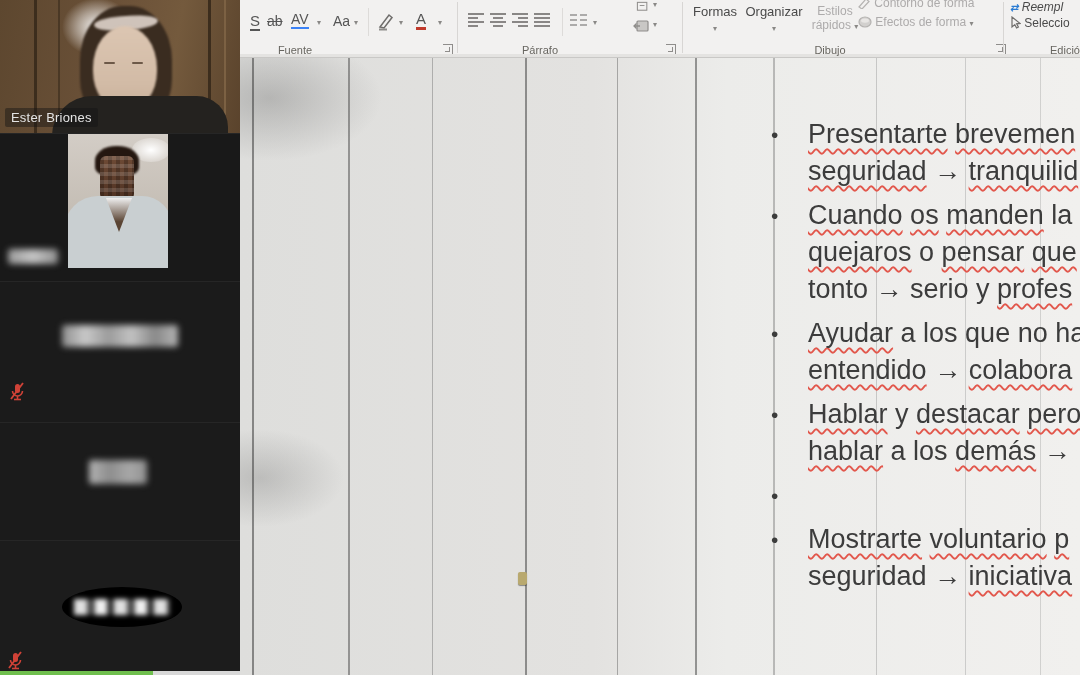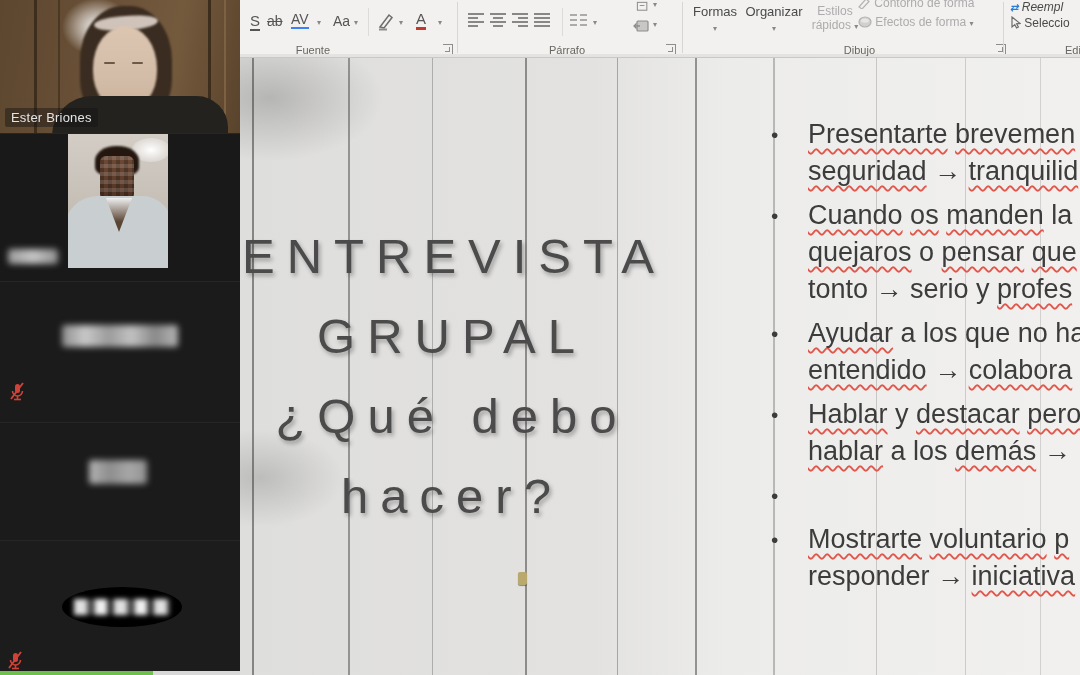--- a/index.html
+++ b/index.html
@@ -63,21 +63,21 @@
   .mic3{left:8px;top:100px;} .mic5{left:6px;top:110px;}
 
   .sharebar{position:absolute;left:0;bottom:0;width:153px;height:7px;}
   .sharebar-rest{position:absolute;left:153px;bottom:0;width:87px;height:7px;background:#d8d8d8;}
 
   
   .ppt{position:absolute;left:240px;top:0;width:840px;height:675px;background:#e9e8e6;}
   .ribbon{position:relative;width:840px;height:57px;background:#f2f1f0;border-bottom:1px solid #c9c8c6;
     box-shadow:inset 0 -3px 0 #e4e3e1;font-size:12px;color:#4a4a4a;}
   .rb{position:absolute;cursor:default;}
-  .rlabel{position:absolute;top:44px;font-size:11px;color:#67655f;text-align:right;}
+  .rlabel{position:absolute;top:44px;font-size:11px;color:#67655f;text-align:center;}
   .chev{color:#8a8886;font-size:8px;}
   .gdiv{position:absolute;top:2px;bottom:4px;width:1px;background:#d8d6d4;}
   .idiv{position:absolute;top:8px;height:28px;width:1px;background:#dddbd9;}
   .launch{position:absolute;width:9px;height:9px;border-left:1px solid #8f8d8b;border-bottom:1px solid #8f8d8b;transform:rotate(180deg);}
   .launch:after{content:"";position:absolute;left:2px;top:2px;width:4px;height:4px;border-left:1px solid #8f8d8b;border-top:1px solid #8f8d8b;}
   .grayed{color:#adabab;}
   .tworow{font-size:12px;line-height:14px;}
   .bigbtn{font-size:13px;color:#4a4a4a;text-align:center;line-height:15px;}
 
   
@@ -289,26 +289,20 @@
         <svg style="display:inline-block;vertical-align:-2px;" width="11" height="13" viewBox="0 0 11 13">
           <path d="M2 1 L2 11 L4.8 8.6 L6.6 12 L8.4 11 L6.6 7.8 L10 7.4 Z" fill="none" stroke="#6f6d6b" stroke-width="1.2"></path>
         </svg>
         <span>Seleccio</span>
       </span>
       <span class="rlabel" style="left:795px;width:60px;">Edició</span>
     </div>
 
     <div class="slide">
       <div class="knob"></div>
-      <div class="title">
-          <div>ENTREVISTA</div>
-          <div>GRUPAL</div>
-          <div>¿Qué debo</div>
-          <div>hacer?</div>
-        </div>
       <div class="bullets">
           <div class="bi">
             <span class="bd">•</span>
             <span class="bt"><span class="sp">Presentarte</span><span> </span><span class="sp">brevemen</span><br><span class="sp">seguridad</span><span> → </span><span class="sp">tranquilid</span></span>
           </div>
           <div class="bi">
             <span class="bd">•</span>
             <span class="bt"><span class="sp">Cuando</span><span> </span><span class="sp">os</span><span> </span><span class="sp">manden</span><span> la t</span><br><span class="sp">quejaros</span><span> o </span><span class="sp">pensar</span><span> </span><span class="sp">que</span><br><span>tonto → serio y </span><span class="sp">profes</span></span>
           </div>
           <div class="bi">
@@ -317,18 +311,18 @@
           </div>
           <div class="bi">
             <span class="bd">•</span>
             <span class="bt"><span class="sp">Hablar</span><span> y </span><span class="sp">destacar</span><span> </span><span class="sp">pero</span><br><span class="sp">hablar</span><span> a los </span><span class="sp">demás</span><span> →</span><br></span>
           </div>
           <div class="bi">
             <span class="bd">•</span>
           </div>
           <div class="bi">
             <span class="bd">•</span>
-            <span class="bt"><span class="sp">Mostrarte</span><span> </span><span class="sp">voluntario</span><span> </span><span class="sp">p</span><br><span>responder → </span><span class="sp">iniciativa</span></span>
+            <span class="bt"><span class="sp">Mostrarte</span><span> </span><span class="sp">voluntario</span><span> </span><span class="sp">p</span><br><span>seguridad → </span><span class="sp">iniciativa</span></span>
           </div>
         </div>
     </div>
   </div>
 </div>
 
 </body></html>

